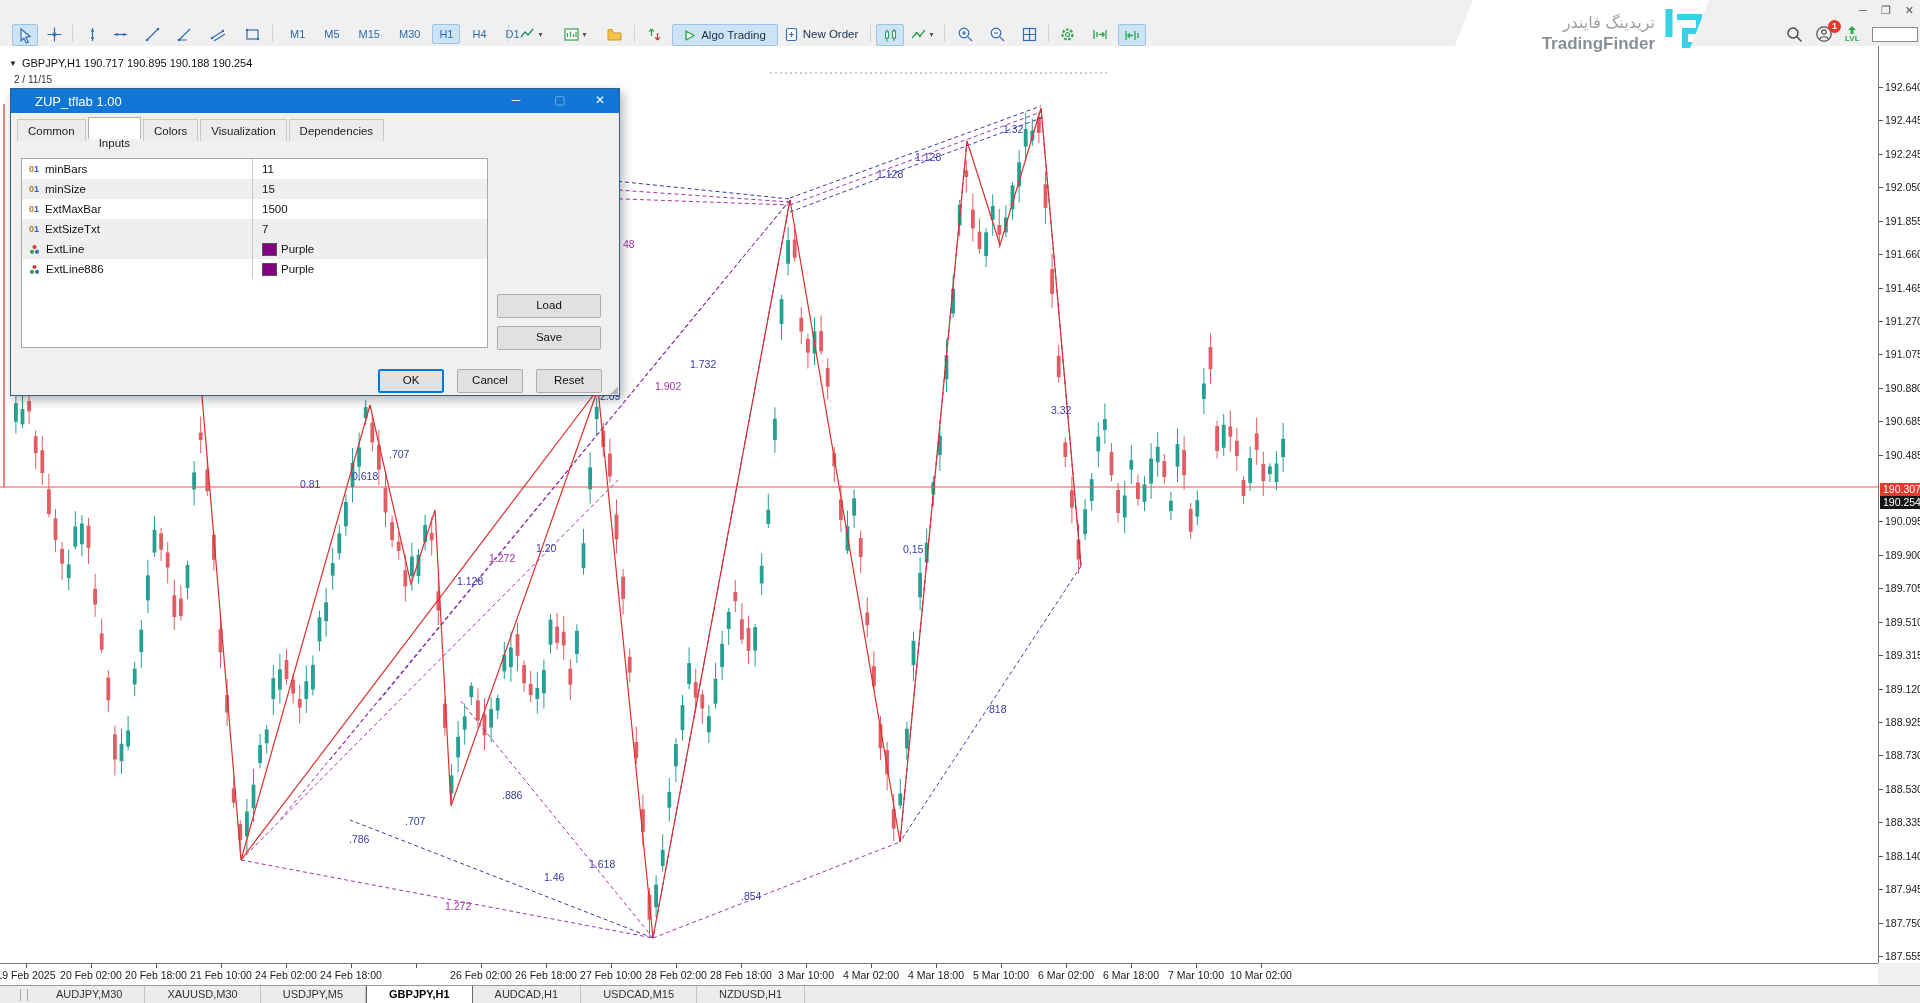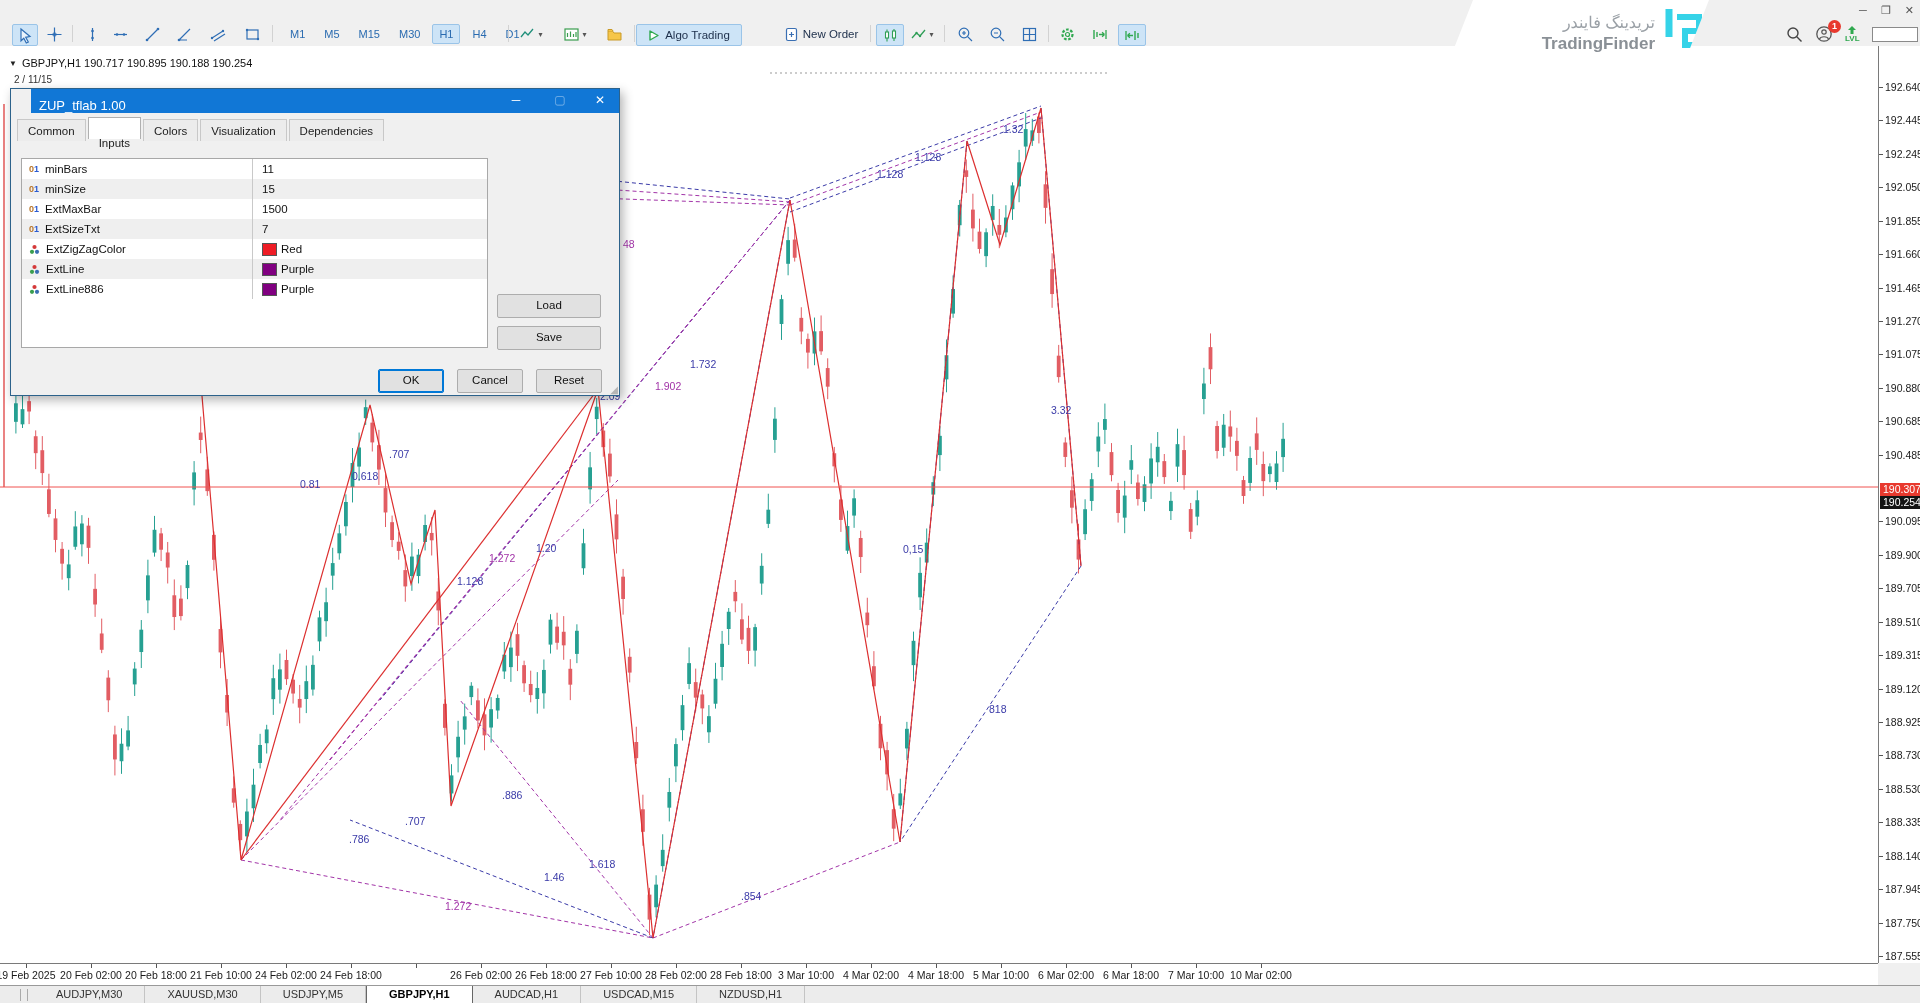--- a/index.html
+++ b/index.html
@@ -48,21 +48,21 @@
   .time-axis{position:absolute;left:0;top:963px;width:1878px;height:22px;background:#fff;border-top:1px solid #7a7a7a;z-index:2;}
   .time-label{position:absolute;top:5px;font-size:10.5px;color:#1a1a1a;white-space:nowrap;transform:translateX(-50%);}
   .time-tick{position:absolute;top:0;width:1px;height:4px;background:#555;}
   
   .tabbar{position:absolute;left:0;top:985px;width:1920px;height:18px;background:#ececec;border-top:1px solid #999;display:flex;align-items:stretch;z-index:3;padding-left:20px;}
   .tabbar-grip{width:6px;border-left:1px solid #aaa;border-right:1px solid #aaa;margin:3px 6px 3px 0;}
   .chart-tab{font-size:11px;color:#333;padding:0 22px;line-height:17px;border-right:1px solid #c4c4c4;cursor:default;}
   .chart-tab.active{background:#fff;font-weight:bold;color:#000;border-left:1px solid #666;border-right:1px solid #666;}
   
   .dialog{position:absolute;left:10px;top:88px;width:608px;height:306px;background:#f0f0f0;border:1px solid #2c628b;box-shadow:3px 4px 10px rgba(0,0,0,.3);z-index:7;}
-  .dlg-title{height:24px;background:#1177d6;color:#fff;font-size:13px;display:flex;align-items:flex-end;padding-left:8px;position:relative;margin-left:20px;}
+  .dlg-title{height:24px;background:#1177d6;color:#fff;font-size:13px;display:flex;align-items:center;padding-left:24px;position:relative;}
   .dlg-btn{position:absolute;top:0;width:26px;height:24px;text-align:center;line-height:22px;font-size:12px;color:#fff;}
   .dlg-tabs{display:flex;margin:6px 0 0 6px;height:22px;}
   .dlg-tab{font-size:11.5px;color:#222;padding:3px 10px 0 10px;border:1px solid #c8c8c8;border-bottom:none;background:#ececec;margin-right:2px;line-height:16px;}
   .dlg-tab.active{background:#fff;position:relative;top:-2px;padding-top:17px;border-color:#b0b0b0;}
   .dlg-grid{position:absolute;left:10px;top:69px;width:467px;height:190px;background:#fff;border:1px solid #a8a8a8;box-sizing:border-box;overflow:hidden;}
   .grid-header{display:flex;height:22px;border-bottom:1px solid #c0c0c0;font-size:11.5px;color:#111;}
   .gh-var{width:231px;padding:4px 0 0 10px;box-sizing:border-box;border-right:1px solid #c9c9c9;}
   .gh-val{flex:1;padding:4px 0 0 9px;}
   .param-row{display:flex;height:20px;font-size:11.5px;color:#111;}
   .param-row.alt{background:#efefef;}
@@ -173,21 +173,21 @@
           <path d="M2 5 v-1.5 h4 l1 1.5" fill="#f6c64a" stroke="#c99a27"></path>
         </svg>
       </span>
     <span class="tb-sep" style="left:634px;"></span>
     <span class="tb" style="left:642px;width:24px;">
         <svg width="17" height="17" viewBox="0 0 17 17">
           <path d="M5.5 10 V3 M5.5 3 l-2.3 2.6 M5.5 3 l2.3 2.6" stroke="#2fa84f" stroke-width="1.3" fill="none"></path>
           <path d="M11.5 7 V14 M11.5 14 l-2.3-2.6 M11.5 14 l2.3-2.6" stroke="#d43a3a" stroke-width="1.3" fill="none"></path>
         </svg>
       </span>
-    <span class="tb sel" style="left:636px;width:104px;text-align:center;">
+    <span class="tb sel" style="left:672px;width:104px;text-align:center;">
       <span class="ic">
           <svg width="15" height="15" viewBox="0 0 15 15">
             <path d="M4 3 L12 7.5 L4 12 Z" fill="#fff" stroke="#2fa84f" stroke-width="1.4" stroke-linejoin="round"></path>
           </svg>
         </span>
       <span class="tb-btn-text" style="padding:0 2px 0 4px;">Algo Trading</span>
     </span>
     <span class="tb" style="left:780px;width:84px;">
       <span class="ic">
           <svg width="15" height="15" viewBox="0 0 15 15">
@@ -888,34 +888,20 @@
           </div>
           <div class="param-row alt">
             <span class="pr-name">
               <span class="ic-int"><b>0</b><i>1</i></span>
               <span>ExtSizeTxt</span>
             </span>
             <span class="pr-val">
               <span>7</span>
             </span>
           </div>
-          <div class="param-row">
-            <span class="pr-name">
-              <svg width="11" height="11" viewBox="0 0 11 11">
-                <circle cx="5.5" cy="3" r="2.1" fill="#d43a3a"></circle>
-                <circle cx="3" cy="7.8" r="2.1" fill="#3a9d4f"></circle>
-                <circle cx="8" cy="7.8" r="2.1" fill="#3a6fb3"></circle>
-              </svg>
-              <span>ExtZigZagColor</span>
-            </span>
-            <span class="pr-val">
-              <span class="swatch" style="background: rgb(238, 28, 37);"></span>
-              <span>Red</span>
-            </span>
-          </div>
           <div class="param-row alt">
             <span class="pr-name">
               <svg width="11" height="11" viewBox="0 0 11 11">
                 <circle cx="5.5" cy="3" r="2.1" fill="#d43a3a"></circle>
                 <circle cx="3" cy="7.8" r="2.1" fill="#3a9d4f"></circle>
                 <circle cx="8" cy="7.8" r="2.1" fill="#3a6fb3"></circle>
               </svg>
               <span>ExtLine</span>
             </span>
             <span class="pr-val">

